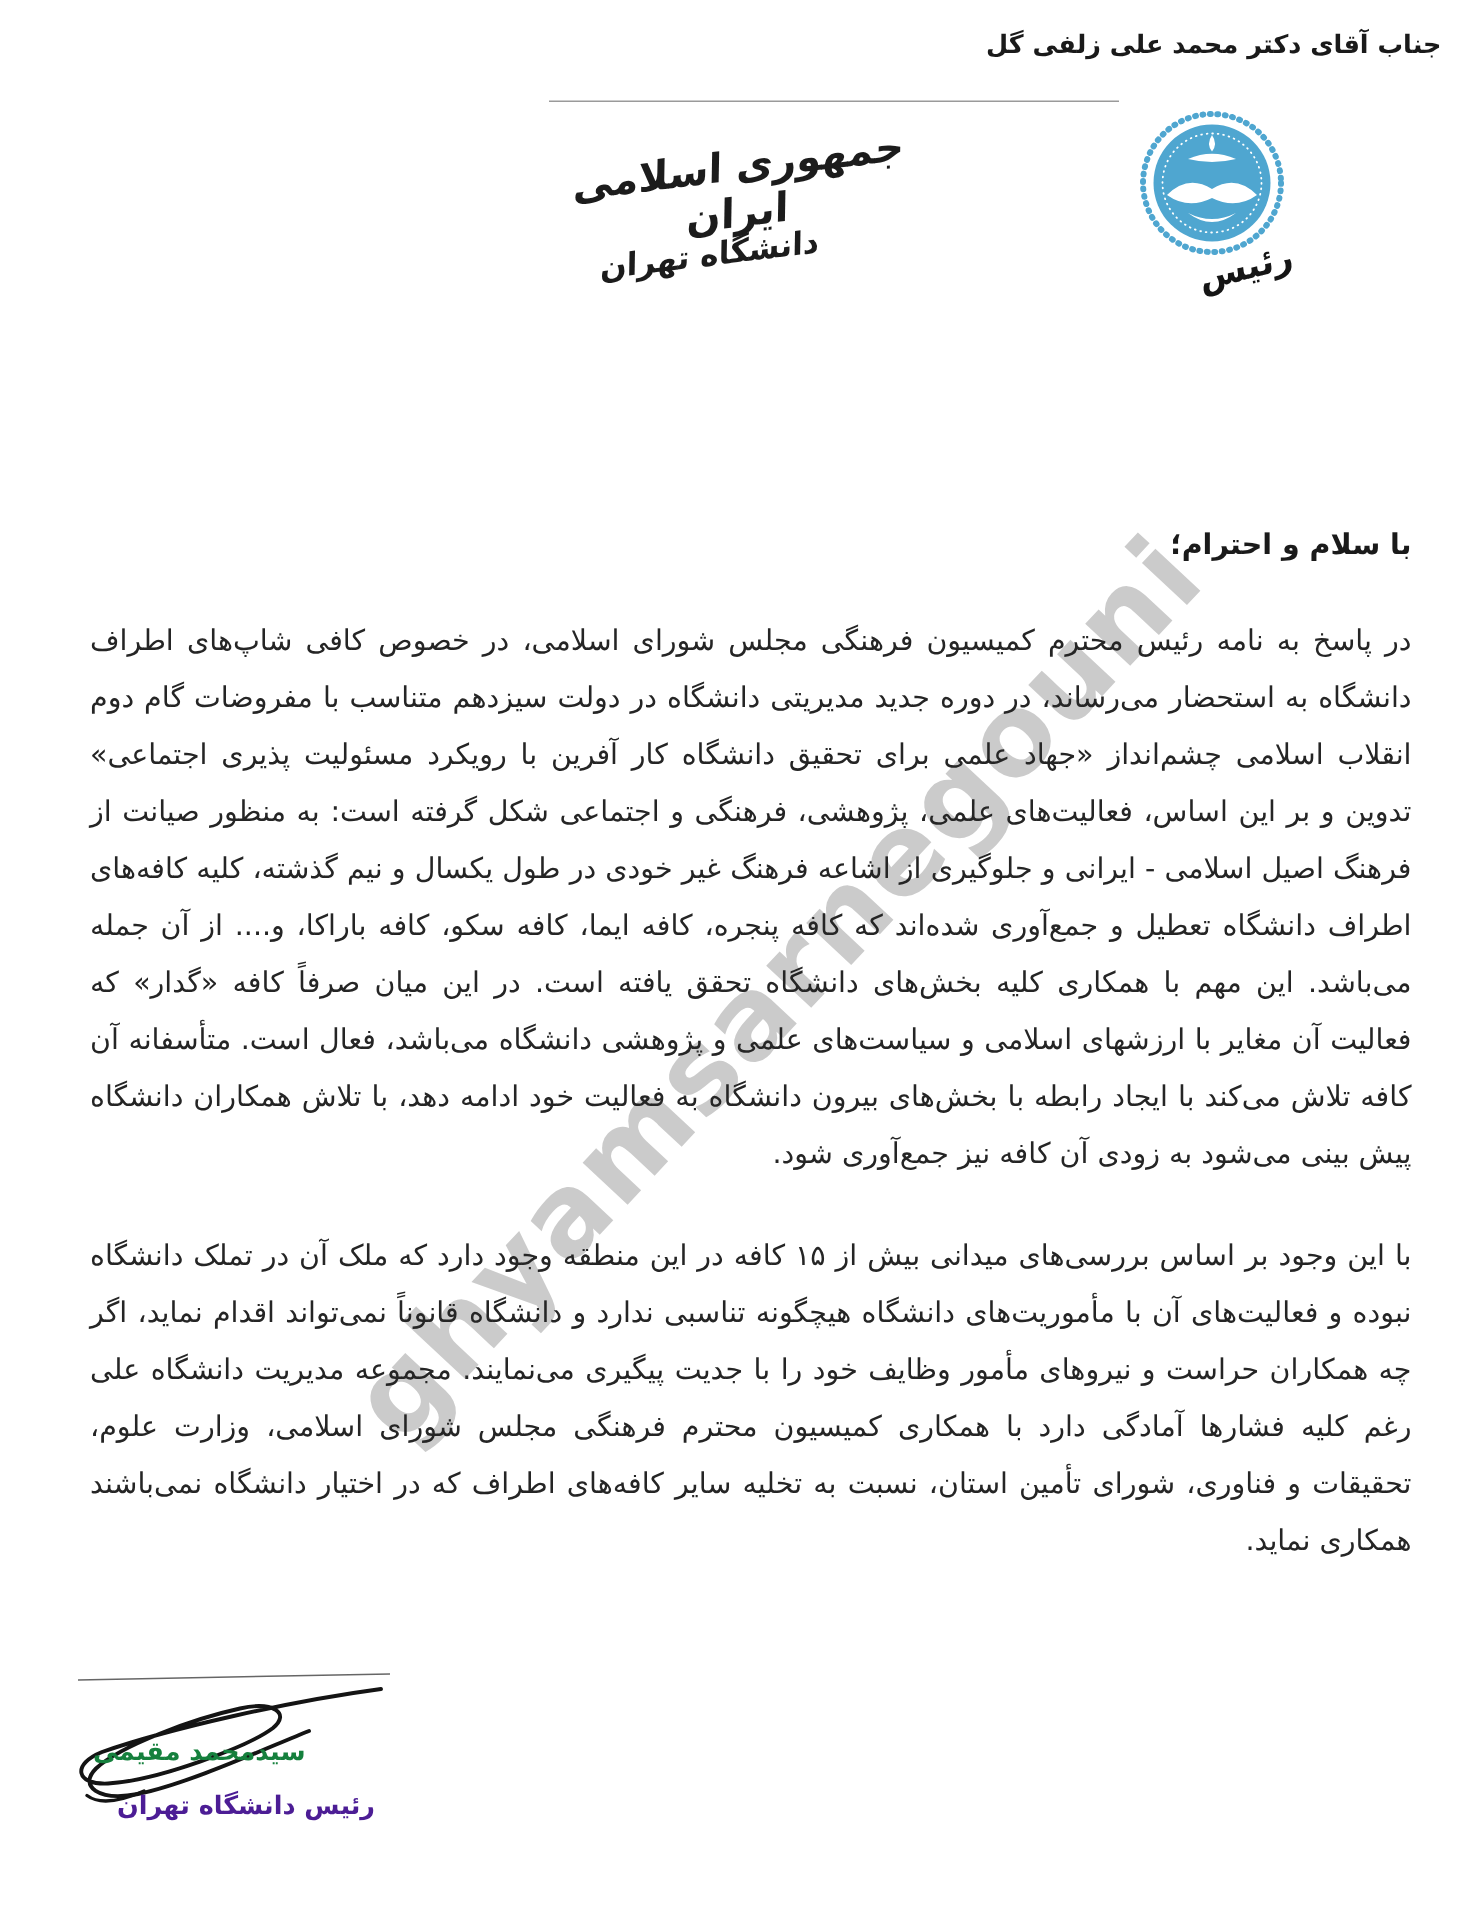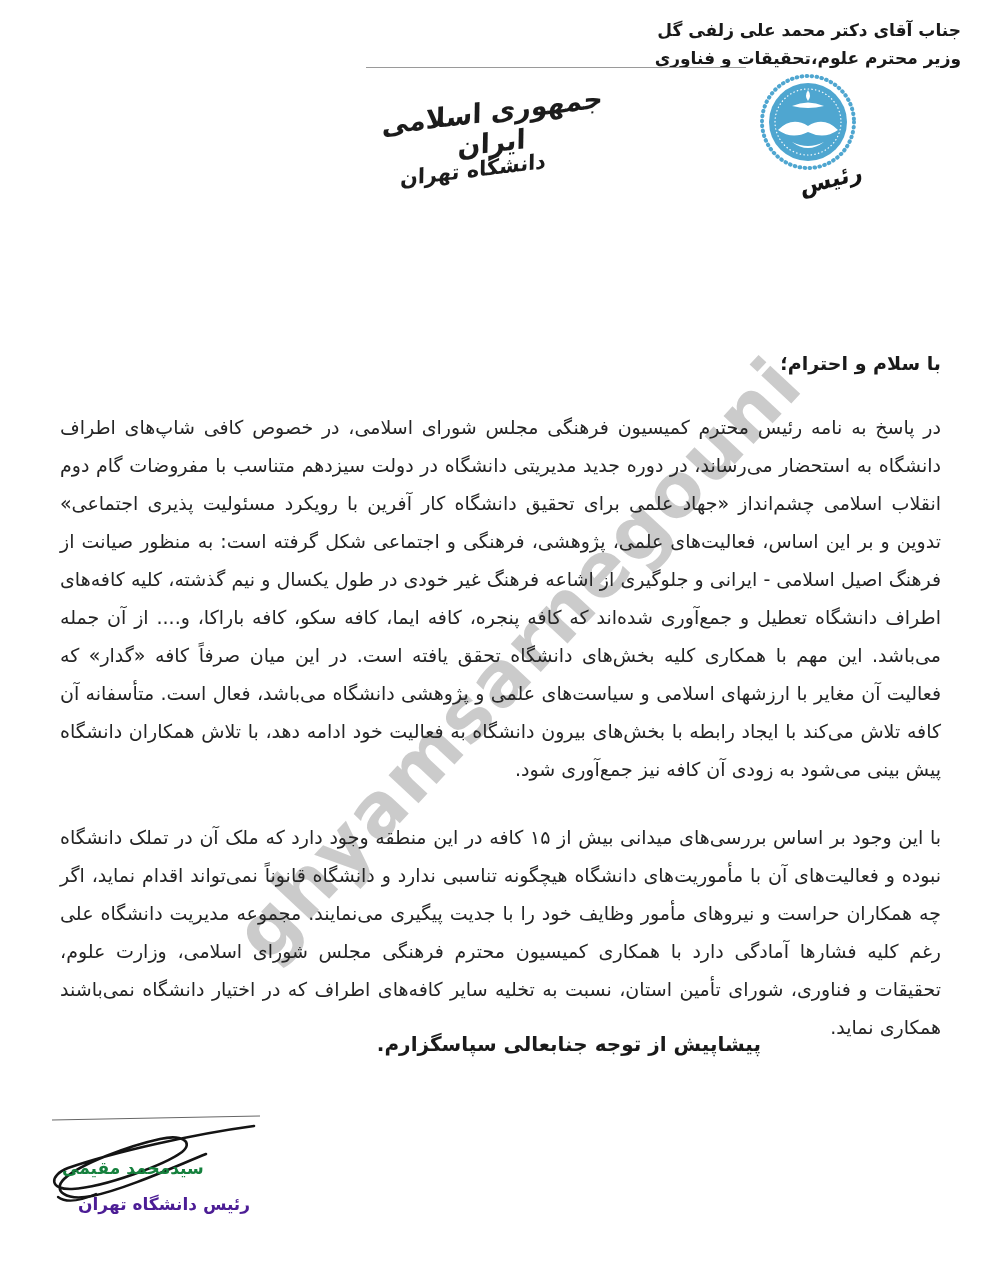--- a/index.html
+++ b/index.html
@@ -85,21 +85,20 @@
 </style>
 </head>
 <body>
 
 <div class="page">
 
   <div class="watermark">ghyamsarnegouni</div>
 
   <div class="addressee">
     <div>جناب آقای دکتر محمد علی زلفی گل</div>
-    <div>وزیر محترم علوم،تحقیقات و فناوری</div>
   </div>
   <div class="header-rule"></div>
 
 
   <div class="cal-country">جمهوری اسلامی ایران</div>
   <div class="cal-univ">دانشگاه تهران</div>
 
   <svg class="seal" viewBox="0 0 100 100" aria-hidden="true">
     <circle cx="50" cy="50" r="46" fill="none" stroke="#4fa6d0" stroke-width="4" stroke-dasharray="0.6 4.4" stroke-linecap="round"></circle>
     <circle cx="50" cy="50" r="39" fill="#4fa6d0"></circle>
@@ -112,21 +111,20 @@
   </svg>
   <div class="president-cal">رئیس</div>
 
   <div class="greeting">با سلام و احترام؛</div>
 
   <div class="bodytext">
     <p>در پاسخ به نامه رئیس محترم کمیسیون فرهنگی مجلس شورای اسلامی، در خصوص کافی شاپ‌های اطراف دانشگاه به استحضار می‌رساند، در دوره جدید مدیریتی دانشگاه در دولت سیزدهم متناسب با مفروضات گام دوم انقلاب اسلامی چشم‌انداز «جهاد علمی برای تحقیق دانشگاه کار آفرین با رویکرد مسئولیت پذیری اجتماعی» تدوین و بر این اساس، فعالیت‌های علمی، پژوهشی، فرهنگی و اجتماعی شکل گرفته است: به منظور صیانت از فرهنگ اصیل اسلامی - ایرانی و جلوگیری از اشاعه فرهنگ غیر خودی در طول یکسال و نیم گذشته، کلیه کافه‌های اطراف دانشگاه تعطیل و جمع‌آوری شده‌اند که کافه پنجره، کافه ایما، کافه سکو، کافه باراکا، و.... از آن جمله می‌باشد. این مهم با همکاری کلیه بخش‌های دانشگاه تحقق یافته است. در این میان صرفاً کافه «گدار» که فعالیت آن مغایر با ارزشهای اسلامی و سیاست‌های علمی و پژوهشی دانشگاه می‌باشد، فعال است. متأسفانه آن کافه تلاش می‌کند با ایجاد رابطه با بخش‌های بیرون دانشگاه به فعالیت خود ادامه دهد، با تلاش همکاران دانشگاه پیش بینی می‌شود به زودی آن کافه نیز جمع‌آوری شود.</p>
     <p>با این وجود بر اساس بررسی‌های میدانی بیش از ۱۵ کافه در این منطقه وجود دارد که ملک آن در تملک دانشگاه نبوده و فعالیت‌های آن با مأموریت‌های دانشگاه هیچگونه تناسبی ندارد و دانشگاه قانوناً نمی‌تواند اقدام نماید، اگر چه همکاران حراست و نیروهای مأمور وظایف خود را با جدیت پیگیری می‌نمایند. مجموعه مدیریت دانشگاه علی رغم کلیه فشارها آمادگی دارد با همکاری کمیسیون محترم فرهنگی مجلس شورای اسلامی، وزارت علوم، تحقیقات و فناوری، شورای تأمین استان، نسبت به تخلیه سایر کافه‌های اطراف که در اختیار دانشگاه نمی‌باشند همکاری نماید.</p>
   </div>
 
-  <div class="closing">پیشاپیش از توجه جنابعالی سپاسگزارم.</div>
 
   <svg class="sig-svg" viewBox="0 0 232 96" aria-hidden="true">
     <line x1="18" y1="14" x2="226" y2="10" stroke="#666" stroke-width="1"></line>
     <path d="M220 20 C 160 28 80 46 34 62 C 14 70 16 84 38 83 C 72 81 132 58 148 46 C 160 36 148 28 126 33 C 94 40 46 58 30 73 C 18 85 32 95 58 90 C 92 83 142 60 172 48" fill="none" stroke="#141414" stroke-width="2.6" stroke-linecap="round"></path>
     <path d="M62 88 C 46 95 32 97 24 91" fill="none" stroke="#141414" stroke-width="2.2" stroke-linecap="round"></path>
   </svg>
   <div class="sig-name">سیدمحمد مقیمی</div>
   <div class="sig-title">رئیس دانشگاه تهران</div>
 
 </div>

